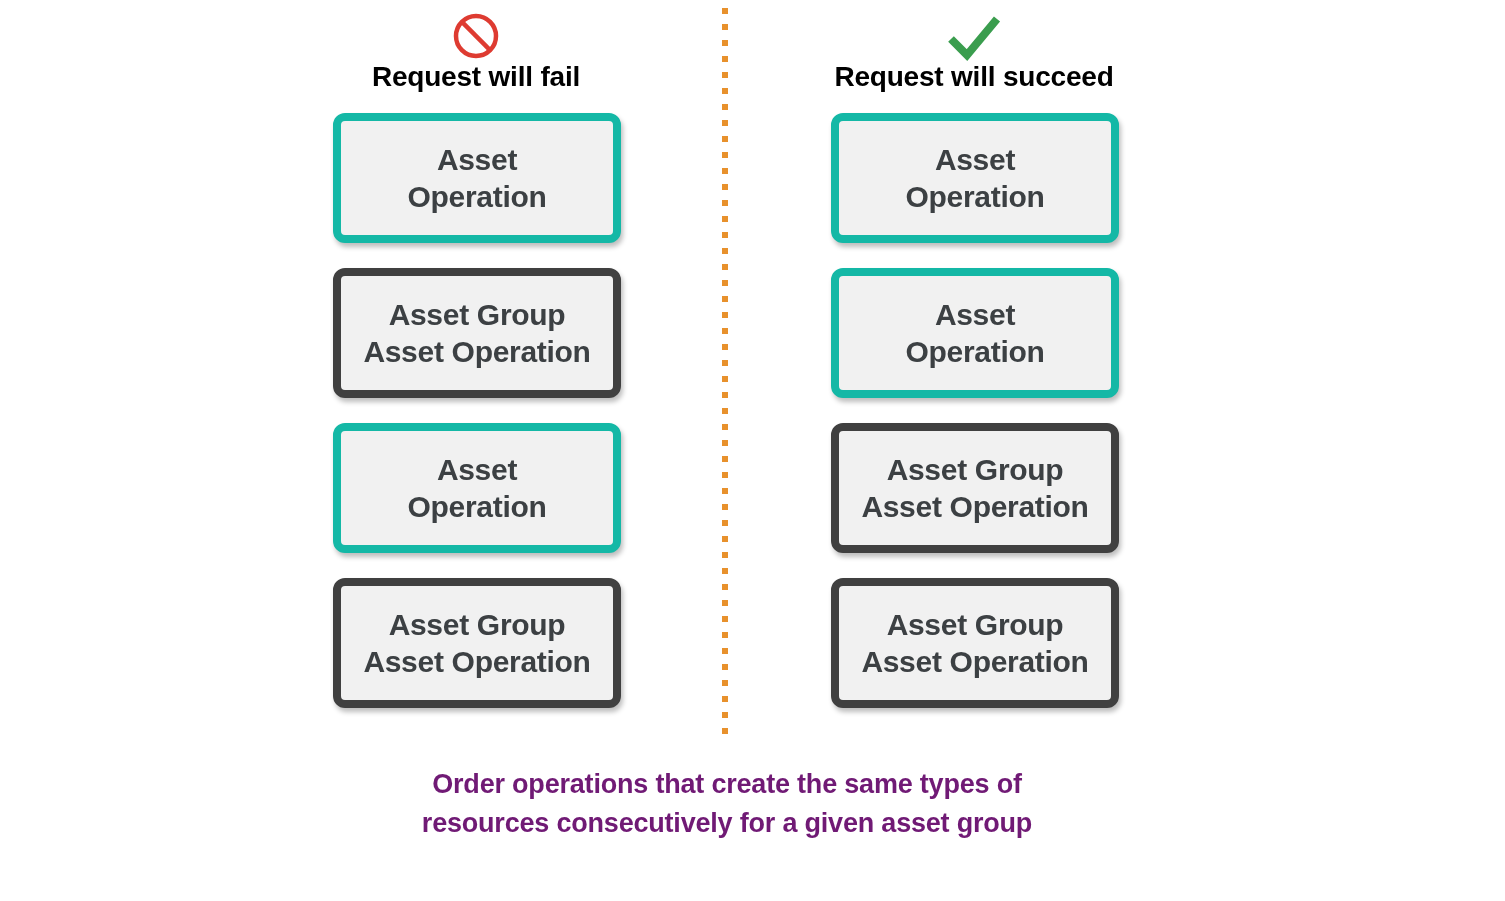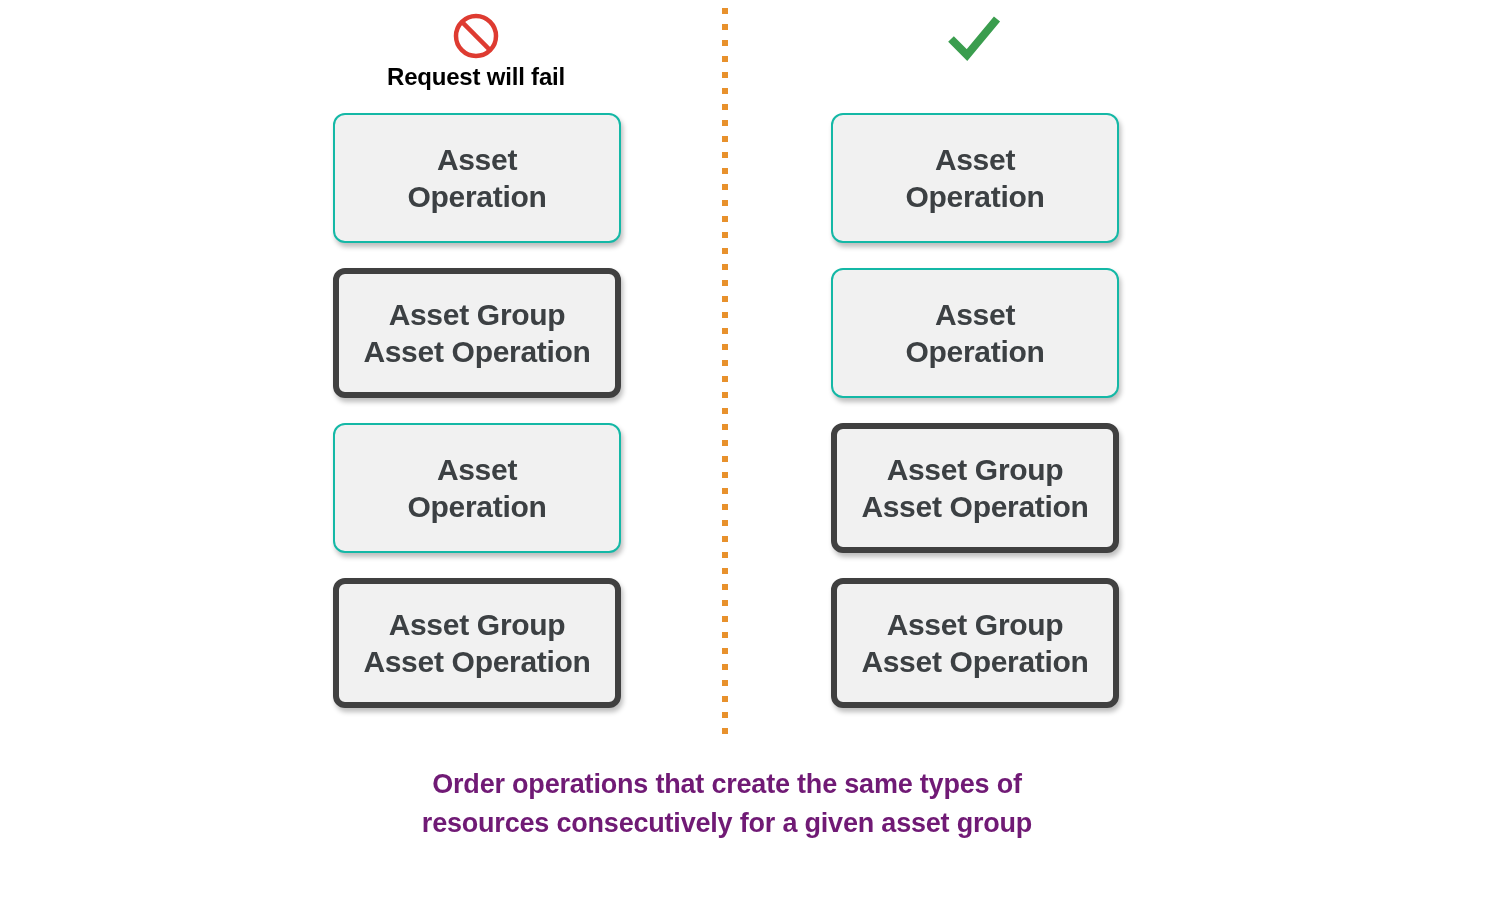--- a/index.html
+++ b/index.html
@@ -50,21 +50,21 @@
     width: 300px;
     text-align: center;
   }
   .head-icon {
     height: 52px;
     display: flex;
     align-items: center;
     justify-content: center;
   }
   .head-label {
-    font-size: 24px;
+    font-size: 28px;
     font-weight: bold;
     color: #000000;
     letter-spacing: -0.2px;
     line-height: 30px;
     white-space: nowrap;
   }
 
   
   .box-stack {
     position: absolute;
@@ -80,22 +80,22 @@
     width: 288px;
     height: 130px;
     border-radius: 12px;
     background: #F1F1F1;
     display: flex;
     align-items: center;
     justify-content: center;
     text-align: center;
     box-shadow: 2px 4px 5px rgba(0,0,0,0.26);
   }
-  .box.blue   { border: 2px solid #14b8a6; }
-  .box.orange { border: 6px solid #404040; align-items: center; }
+  .box.blue   { border: 8px solid #14b8a6; }
+  .box.orange { border: 8px solid #404040; align-items: center; }
 
   .box-text {
     font-size: 30px;
     font-weight: bold;
     color: #3C4043;
     line-height: 37px;
     letter-spacing: -0.3px;
     white-space: pre-line;
   }
 
@@ -154,20 +154,21 @@
   </div>
 
   <div class="column succeed">
 
     <div class="col-head">
       <div class="head-icon">
         <svg width="64" height="52" viewBox="0 0 64 52" aria-hidden="true">
           <polyline points="9,29 25,45 55,9" fill="none" stroke="#3A9D4E" stroke-width="8" stroke-linecap="butt" stroke-linejoin="miter"></polyline>
         </svg>
       </div>
+      <div class="head-label">Request will succeed</div>
     </div>
 
     <div class="box-stack">
       <div class="box blue">
         <span class="box-text">Asset
 Operation</span>
       </div>
       <div class="box blue">
         <span class="box-text">Asset
 Operation</span>

